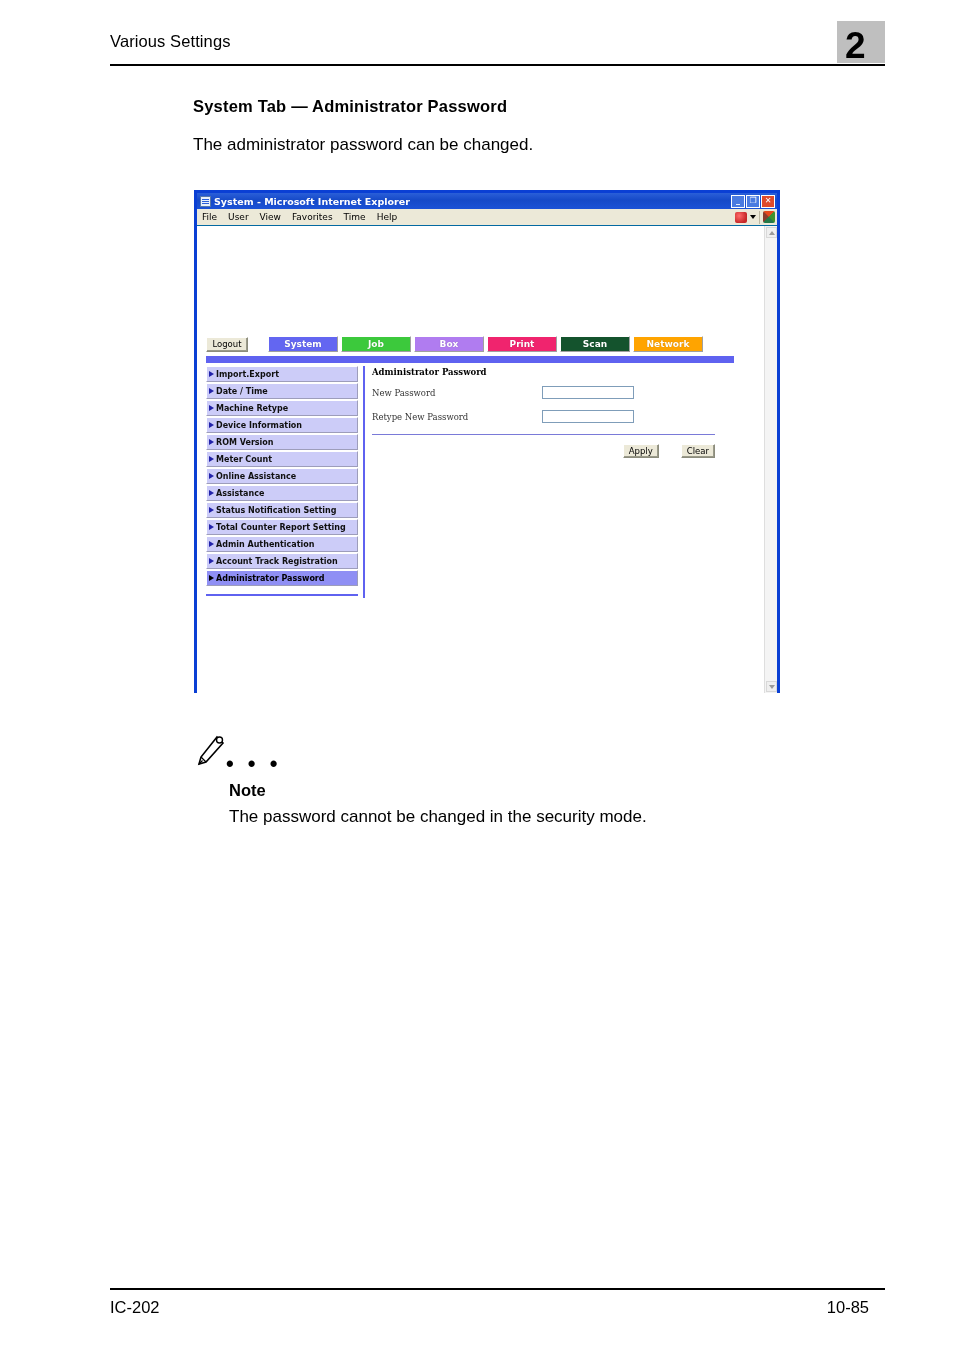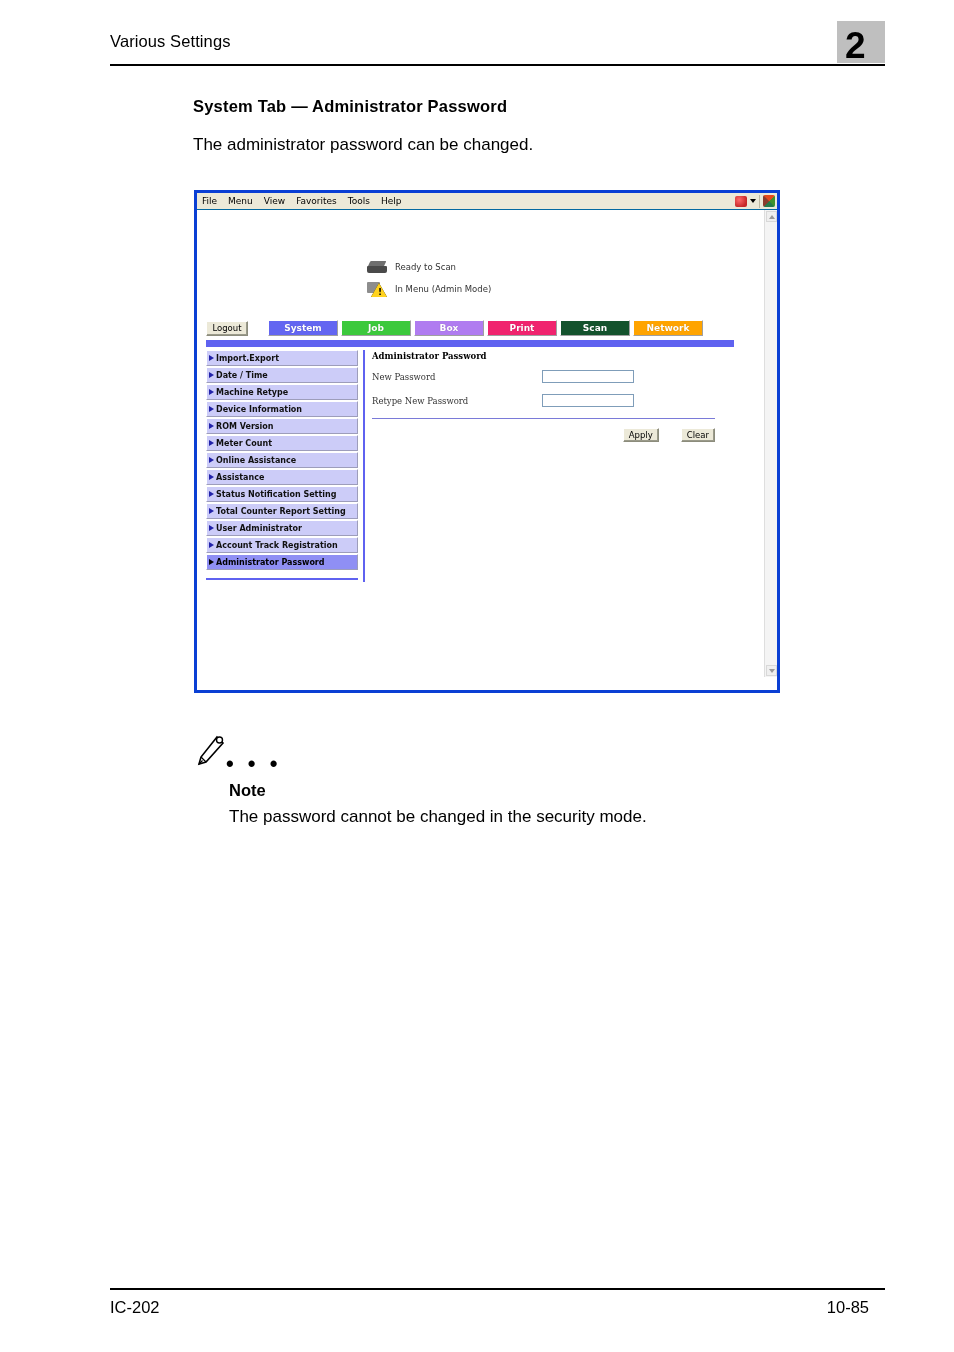--- a/index.html
+++ b/index.html
@@ -523,52 +523,47 @@
   <div class="chapter-badge"></div>
   <div class="chapter-num">2</div>
   <div class="hrule"></div>
 </div>
 
 <div class="section-title">System Tab — Administrator Password</div>
 <div class="section-intro">The administrator password can be changed.</div>
 
 <div class="browser-window">
 
+  <div class="title-bar">
+    <div class="title-ico"></div>
+    <div class="title-text">System - Microsoft Internet Explorer</div>
+    <div class="win-buttons">
+      <div class="win-btn min">_</div>
+      <div class="win-btn max">❐</div>
+      <div class="win-btn close">✕</div>
+    </div>
+  </div>
 
   <div class="menu-bar">
     <div class="menu-item">File</div>
-    <div class="menu-item">Menu</div>
+    <div class="menu-item">User</div>
     <div class="menu-item">View</div>
     <div class="menu-item">Favorites</div>
-    <div class="menu-item">Tools</div>
+    <div class="menu-item">Time</div>
     <div class="menu-item">Help</div>
     <div class="menu-right">
       <div class="ico-msn"></div>
       <div class="tri-down"></div>
       <div class="sep"></div>
       <div class="ico-flag"></div>
     </div>
   </div>
 
   <div class="browser-canvas">
 
-    <div class="status-block">
-      <div class="status-row">
-        <div class="ico-printer"></div>
-        <div class="txt">Ready to Scan</div>
-      </div>
-      <div class="status-row">
-        <div class="ico-warn">
-          <div class="copier"></div>
-          <div class="tri"></div>
-          <div class="bang">!</div>
-        </div>
-        <div class="txt">In Menu (Admin Mode)</div>
-      </div>
-    </div>
 
     <div class="nav-row">
       <div class="logout-btn">Logout</div>
       <div class="nav-tabs">
         <div class="nav-tab" style="background:#6366f1">System</div>
         <div class="nav-tab" style="background:#3cc93c">Job</div>
         <div class="nav-tab" style="background:#b07cf0">Box</div>
         <div class="nav-tab" style="background:#f0246e">Print</div>
         <div class="nav-tab" style="background:#14532d">Scan</div>
         <div class="nav-tab" style="background:#ffa400">Network</div>
@@ -612,21 +607,21 @@
       <div class="side-item">
         <span class="arrow"></span>
         <span>Status Notification Setting</span>
       </div>
       <div class="side-item">
         <span class="arrow"></span>
         <span>Total Counter Report Setting</span>
       </div>
       <div class="side-item">
         <span class="arrow"></span>
-        <span>User Administrator</span>
+        <span>Admin Authentication</span>
       </div>
       <div class="side-item">
         <span class="arrow"></span>
         <span>Account Track Registration</span>
       </div>
       <div class="side-item active">
         <span class="arrow"></span>
         <span>Administrator Password</span>
       </div>
     </div>

